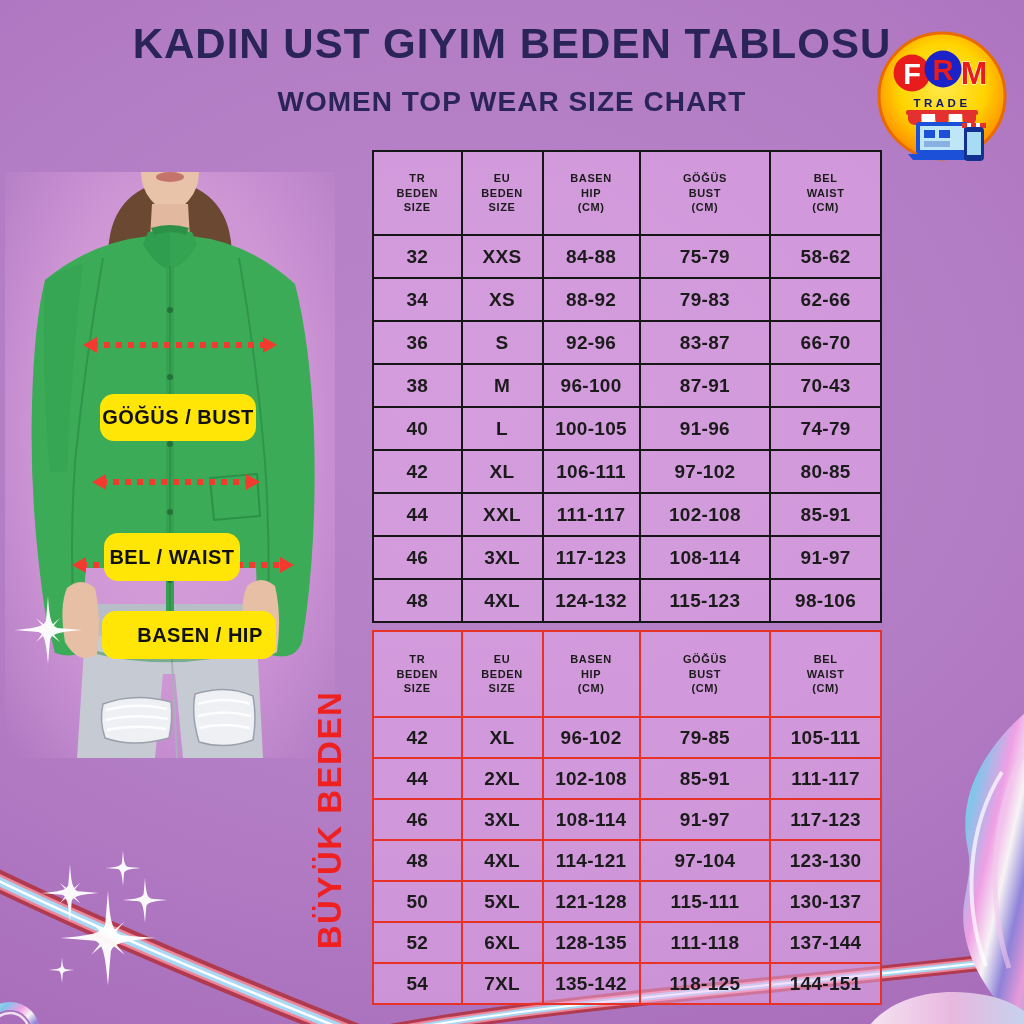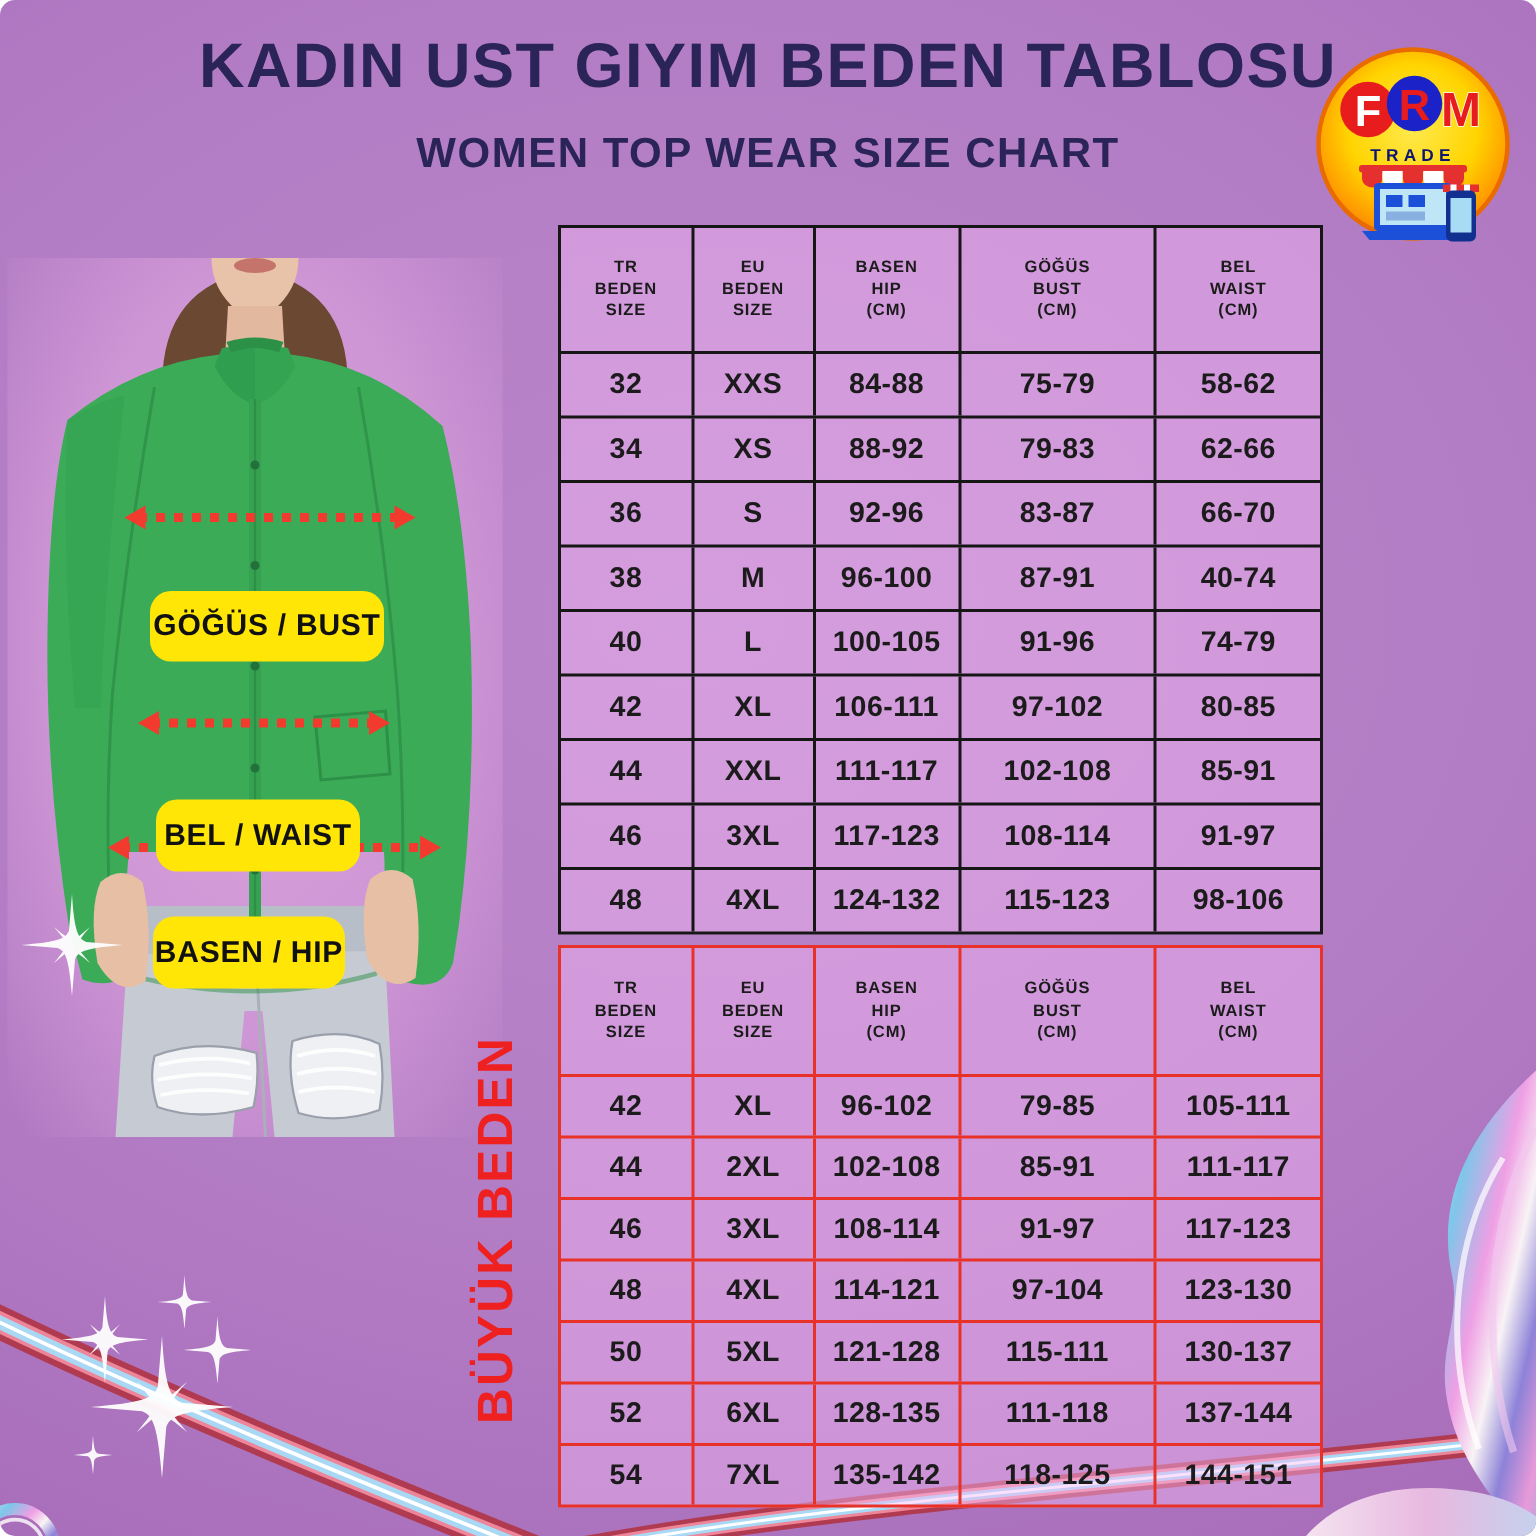--- a/index.html
+++ b/index.html
@@ -6,21 +6,20 @@
     --bg-purple:#b37dc5; --title-navy:#2a2458; --ink:#1b1b1b;
     --border-black:#161616; --border-red:#e83228;
     --label-yellow:#ffe606; --arrow-red:#f23b2e; --accent-red:#ee2020;
     --shirt-green:#3cab58;
   }
   html,body{margin:0;padding:0;}
   #canvas{
     position:relative;width:1024px;height:1024px;overflow:hidden;
     font-family:"Liberation Sans","DejaVu Sans",sans-serif;
     background:radial-gradient(120% 90% at 45% 40%, #bb85cb 0%, var(--bg-purple) 45%, #a76cb9 80%, #9d63b0 100%);
-    border-radius:10px;
   }
   .layer{position:absolute;left:0;top:0;width:1024px;height:1024px;pointer-events:none;}
   #decor-behind{z-index:1;} #photo{z-index:2;} .m-arrow,.m-label{z-index:4;}
   .sizetable,#buyuk{z-index:5;} #decor-front{z-index:6;} #title-tr,#title-en,#logo{z-index:7;}
 
   
   .title{position:absolute;left:0;width:1024px;text-align:center;color:var(--title-navy);
          font-weight:800;letter-spacing:1px;white-space:nowrap;}
   #title-tr{top:20px;font-size:42px;}
   #title-en{top:86px;font-size:28px;}
@@ -43,21 +42,21 @@
   #arrow-bust{left:83px;top:337px;width:194px;}
   #arrow-waist{left:92px;top:474px;width:168px;}
   #arrow-hip{left:72px;top:557px;width:222px;}
 
   
   .m-label{position:absolute;background:var(--label-yellow);border-radius:14px;
     display:flex;align-items:center;justify-content:center;
     font-weight:800;font-size:20px;letter-spacing:.5px;color:#111;white-space:nowrap;margin-top:34px;}
   #label-bust{left:100px;top:360px;width:156px;height:47px;}
   #label-waist{left:104px;top:499px;width:136px;height:48px;}
-  #label-hip{left:102px;top:577px;width:128px;height:48px;}
+  #label-hip{left:102px;top:577px;width:152px;height:48px;padding-left:22px;}
 
   
   .sizetable{position:absolute;width:510px;box-sizing:border-box;
     background:rgba(243,186,244,0.45);border:2.5px solid var(--tb);color:var(--ink);}
   #table1{--tb:var(--border-black);left:372px;top:150px;}
   #table2{--tb:var(--border-red);left:372px;top:630px;}
   .trow{display:grid;grid-template-columns:17.5% 16% 19.2% 25.8% 21.5%;
     border-bottom:2.5px solid var(--tb);}
   .trow:last-child{border-bottom:none;}
   .tcell{display:flex;flex-direction:column;align-items:center;justify-content:center;
@@ -288,21 +287,21 @@
         <div class="tcell">S</div>
         <div class="tcell">92-96</div>
         <div class="tcell">83-87</div>
         <div class="tcell">66-70</div>
       </div>
       <div class="trow">
         <div class="tcell">38</div>
         <div class="tcell">M</div>
         <div class="tcell">96-100</div>
         <div class="tcell">87-91</div>
-        <div class="tcell">40-74</div>
+        <div class="tcell">70-43</div>
       </div>
       <div class="trow">
         <div class="tcell">40</div>
         <div class="tcell">L</div>
         <div class="tcell">100-105</div>
         <div class="tcell">91-96</div>
         <div class="tcell">74-79</div>
       </div>
       <div class="trow">
         <div class="tcell">42</div>

